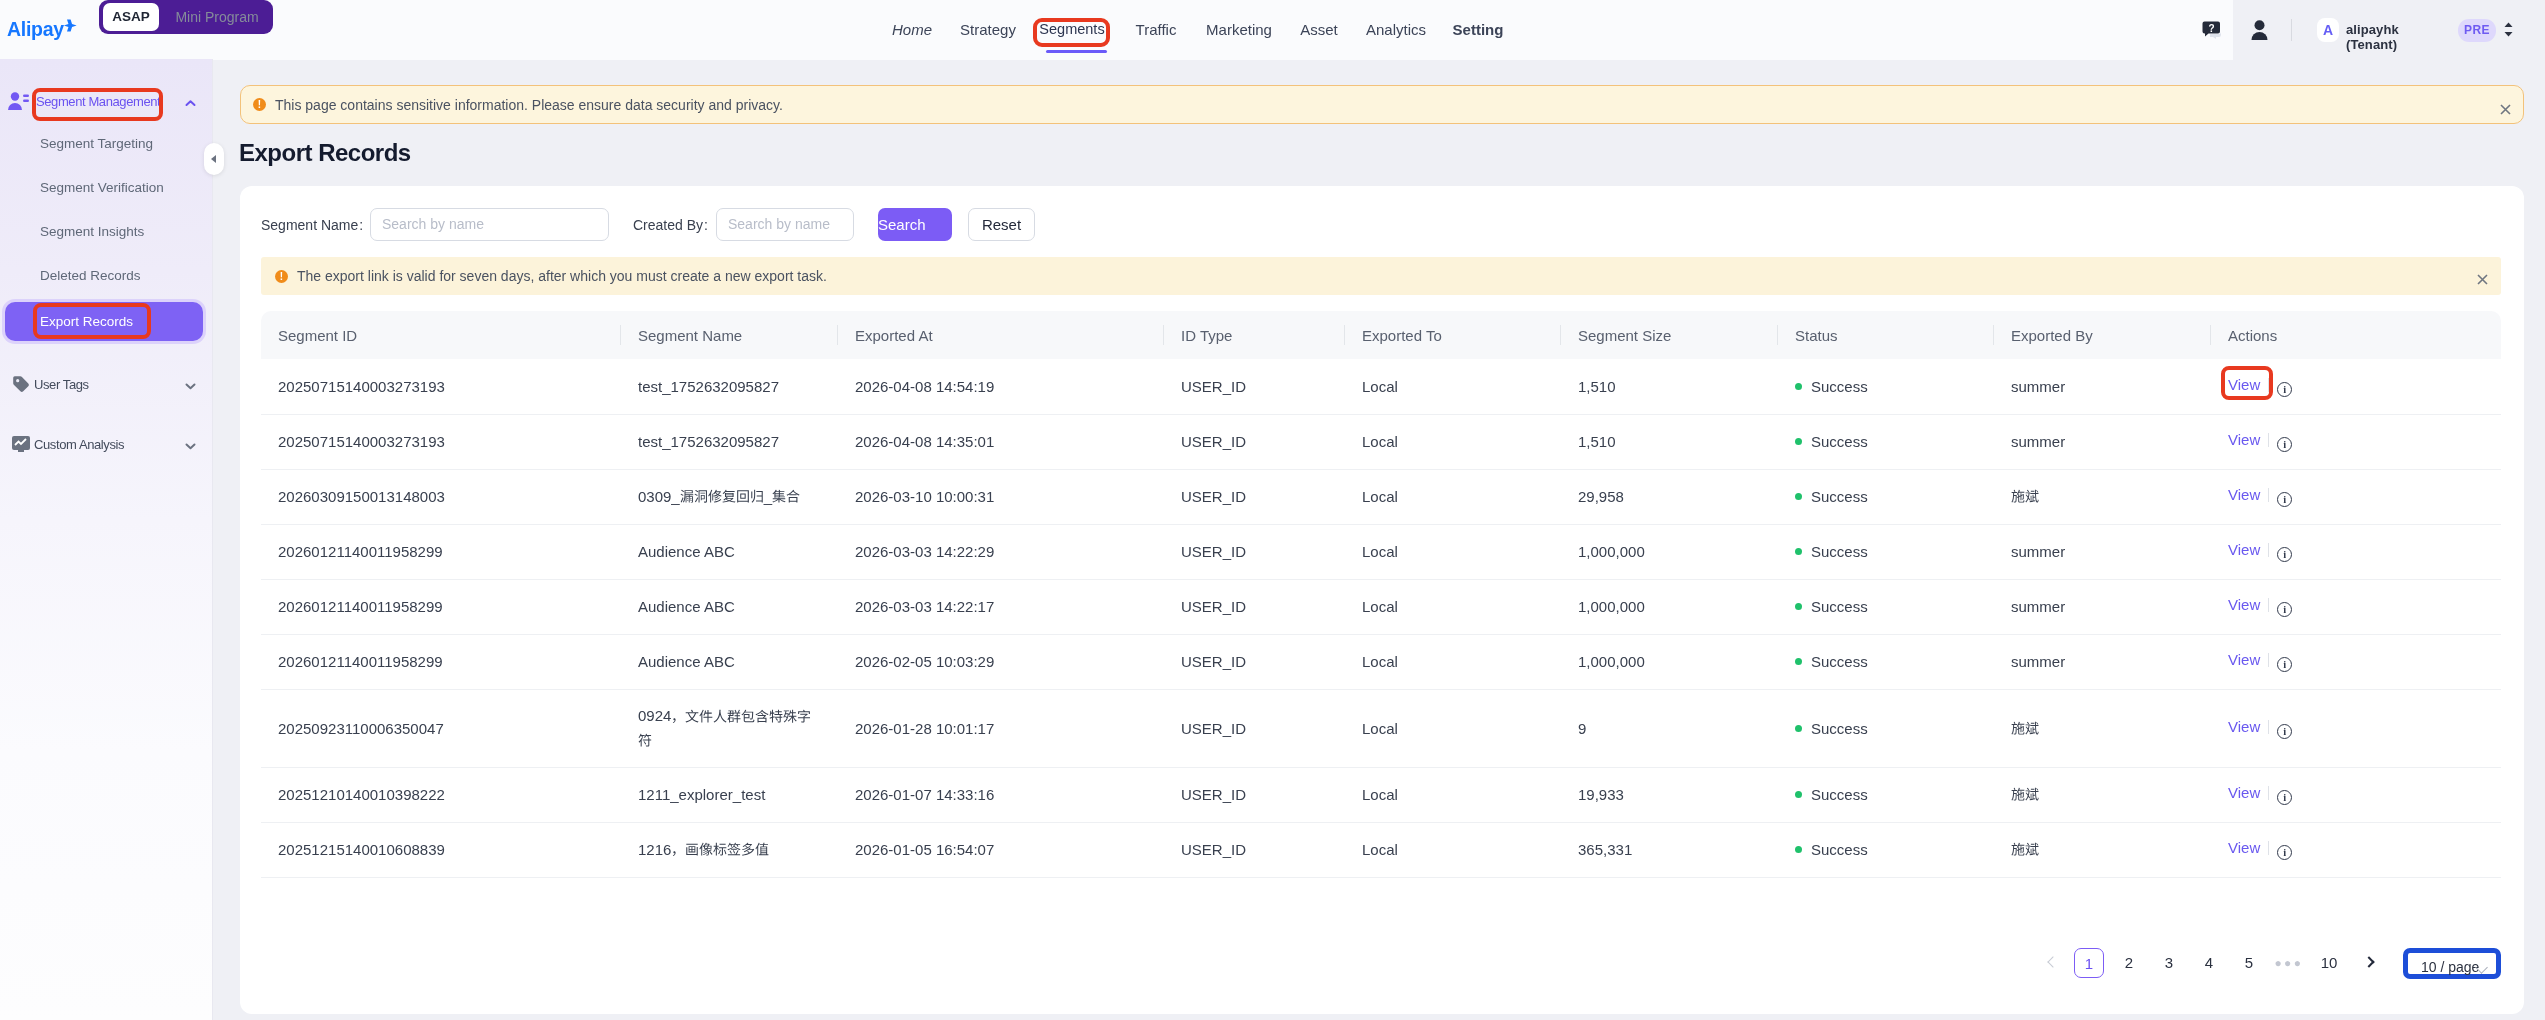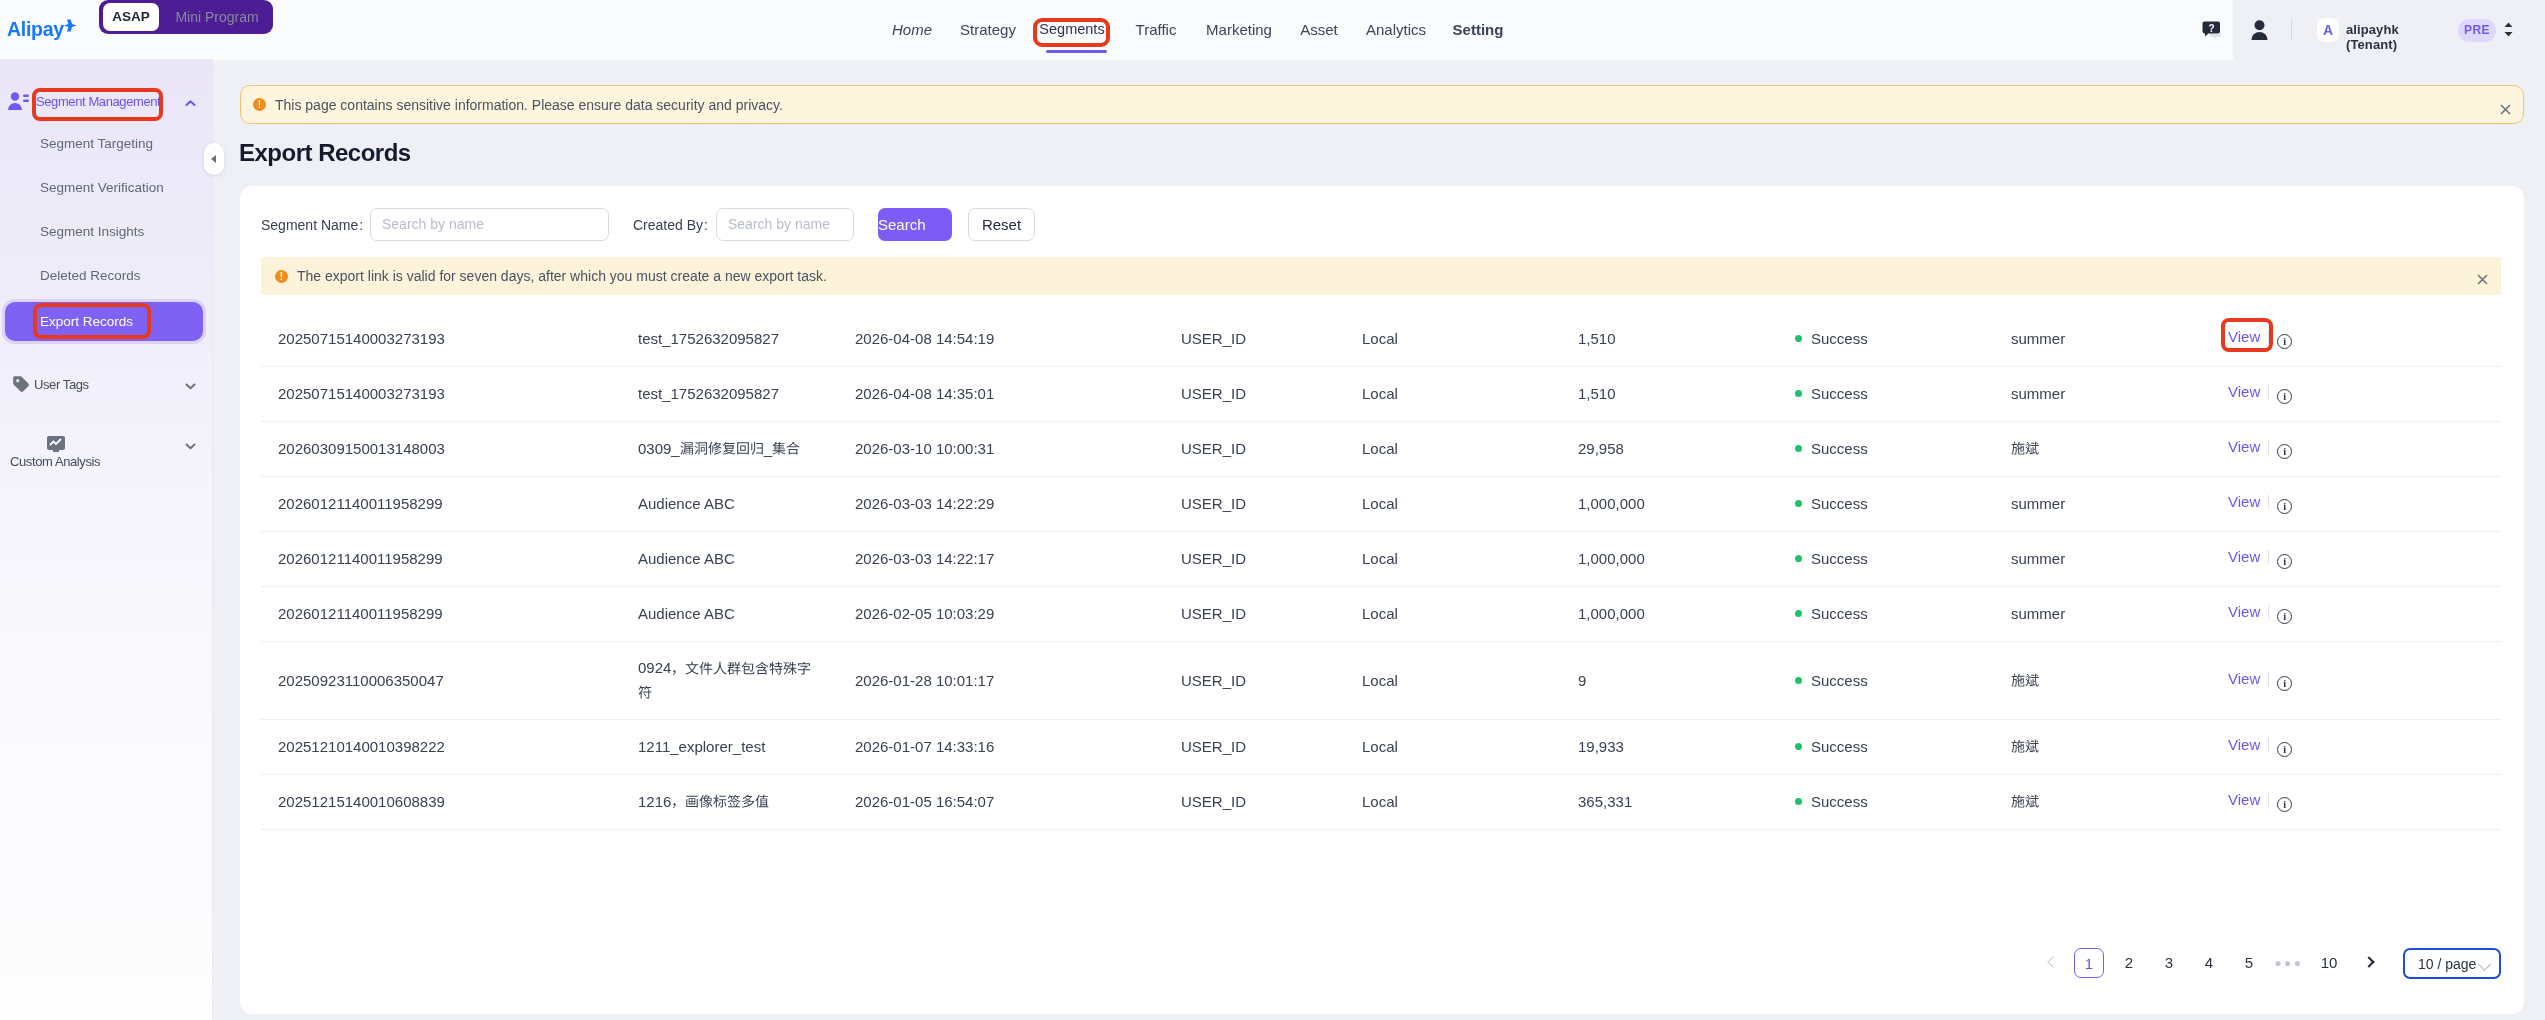--- a/index.html
+++ b/index.html
@@ -62,21 +62,21 @@
 .view { color:#6958ef; }
 .act-div { display:inline-block; width:1px; height:14px; background:#dfe2e8; margin:0 8px; vertical-align:-2px; }
 .info-i { display:inline-block; width:15px; height:15px; border:1.4px solid #333b4d; border-radius:50%; font-size:10.5px; font-weight:bold; color:#333b4d; text-align:center; line-height:13px; vertical-align:-3px; font-family:"Liberation Serif",serif; }
 
 
 .pg { position:absolute; top:948px; height:30px; width:30px; text-align:center; line-height:30px; font-size:15px; color:#2b3140; transform:translateX(-50%); }
 .pg.cur { border:1px solid #7c5cf5; border-radius:7px; color:#6a4ff2; }
 .pchev { position:absolute; top:958px; width:8px; height:8px; border-left:1.8px solid #c7cbd4; border-bottom:1.8px solid #c7cbd4; transform:rotate(45deg); }
 .pchev.next { border-color:#23293a; border-width:2px; transform:rotate(225deg); }
 .pg.dots { color:#c3c7d1; letter-spacing:2.5px; font-size:12px; }
-.pgsel { position:absolute; left:2403px; top:948px; width:98px; height:31px; border:2px solid #1d4ed8; border-radius:7px; background:#fff; font-size:14px; color:#2b3140; line-height:29px; padding-left:13px; }
+.pgsel { position:absolute; left:2403px; top:948px; width:98px; height:31px; border:5px solid #1d4ed8; border-radius:7px; background:#fff; font-size:14px; color:#2b3140; line-height:29px; padding-left:13px; }
 .pgsel:after { content:""; position:absolute; right:10px; top:10px; width:8px; height:8px; border-right:1.5px solid #a7adb9; border-bottom:1.5px solid #a7adb9; transform:rotate(45deg); }
 </style>
 </head>
 <body>
 <svg width="0" height="0" style="position:absolute">
 <defs>
 <symbol id="s1" viewBox="0 0 84 16">
         <path transform="translate(0.00,12.5) scale(0.014,-0.014)" d="M79 778C133 745 205 697 241 667L287 728C249 756 177 800 124 831ZM39 506C96 475 173 430 211 402L255 463C215 489 138 532 82 559ZM483 238C515 215 557 182 579 161L612 202C590 220 548 253 516 274ZM480 100C513 74 555 37 576 15L611 54C590 75 547 110 514 133ZM712 241C745 218 788 183 810 162L841 201C820 221 777 254 744 276ZM706 106C739 81 781 45 803 22L837 62C815 83 772 116 739 140ZM50 -27 118 -67C162 26 213 149 250 255L190 295C149 182 91 51 50 -27ZM322 805V515C322 352 313 126 211 -34C228 -42 258 -62 270 -75C365 73 387 283 391 448H630V372H400V-79H462V314H630V-73H693V314H865V-13C865 -24 861 -27 850 -28C840 -28 804 -28 763 -27C771 -42 779 -64 782 -80C840 -80 878 -80 901 -70C923 -61 930 -45 930 -13V372H693V448H945V510H392V515V582H913V805ZM392 742H841V644H392Z"></path>
         <path transform="translate(14.00,12.5) scale(0.014,-0.014)" d="M455 631V568H799V631ZM85 769C146 740 224 694 264 662L308 723C268 754 187 797 128 824ZM36 501C99 473 180 428 220 397L263 460C221 490 139 532 76 557ZM65 -10 131 -61C186 31 250 153 299 257L241 307C188 195 116 66 65 -10ZM326 798V-80H397V730H853V16C853 -1 848 -6 832 -7C816 -7 764 -8 707 -6C717 -26 728 -61 731 -81C810 -81 858 -80 887 -66C916 -54 926 -30 926 15V798ZM486 468V90H547V153H765V468ZM547 404H702V217H547Z"></path>
         <path transform="translate(28.00,12.5) scale(0.014,-0.014)" d="M698 386C644 334 543 287 454 260C468 248 486 230 496 215C591 247 694 299 755 362ZM794 287C726 216 594 159 467 130C482 116 497 95 506 80C641 117 774 179 850 263ZM887 179C798 76 614 12 413 -17C428 -33 444 -59 452 -77C664 -40 852 32 952 151ZM306 561V78H370V561ZM553 668H832C798 613 749 566 692 528C630 570 584 619 553 668ZM565 841C523 733 451 629 370 562C387 552 415 530 428 518C458 546 488 579 517 616C545 574 584 532 633 494C554 452 462 424 371 407C384 393 400 366 407 350C507 371 605 404 690 454C756 412 836 378 930 356C939 373 958 402 972 416C887 432 813 459 750 492C827 548 890 620 928 712L885 734L871 731H590C607 761 621 792 634 823ZM235 834C187 679 107 526 20 426C33 407 53 367 59 349C92 388 123 432 153 481V-80H224V614C255 678 282 747 304 815Z"></path>
@@ -180,21 +180,21 @@
         <g transform="rotate(0 10 10)">
           <path d="M2.2 3.7 a1.5 1.5 0 0 1 1.5 -1.5 l5.6 0 a2 2 0 0 1 1.4 .6 l6.6 6.6 a2 2 0 0 1 0 2.8 l-5.1 5.1 a2 2 0 0 1 -2.8 0 l-6.6 -6.6 a2 2 0 0 1 -.6 -1.4 Z" fill="#6b7280"></path>
           <circle cx="6.7" cy="6.7" r="1.6" fill="#edecf7"></circle>
         </g>
       </svg>
     <span class="txt" style="margin-left:3px">User Tags</span>
   </div>
   <svg class="chev" style="top:321px;" width="13" height="10" viewBox="0 0 13 10">
       <path d="M2.5 3 L6.5 6.7 L10.5 3" stroke="#6b7280" stroke-width="2" fill="none" stroke-linecap="round" stroke-linejoin="round"></path>
     </svg>
-  <div class="snav1" style="top:375px; color:#434b5c;flex-direction:column;">
+  <div class="snav1" style="top:375px; color:#434b5c;">
     <svg style="margin-left:4px" width="20" height="20" viewBox="0 0 20 20">
         <rect x="1" y="2" width="18" height="14" rx="2" fill="#6b7280"></rect>
         <path d="M4 11 l3.5 -3.5 l2.5 2.5 l5 -5" stroke="#fff" stroke-width="1.8" fill="none"></path>
         <rect x="7" y="16" width="6" height="2" fill="#6b7280"></rect>
       </svg>
     <span class="txt" style="margin-left:3px">Custom Analysis</span>
   </div>
   <svg class="chev" style="top:381px;" width="13" height="10" viewBox="0 0 13 10">
       <path d="M2.5 3 L6.5 6.7 L10.5 3" stroke="#6b7280" stroke-width="2" fill="none" stroke-linecap="round" stroke-linejoin="round"></path>
     </svg>
@@ -223,20 +223,31 @@
       <col style="width:217px">
       <col style="width:326px">
       <col style="width:181px">
       <col style="width:216px">
       <col style="width:217px">
       <col style="width:216px">
       <col style="width:217px">
       <col style="width:290px">
     </colgroup>
   <tbody>
+      <tr>
+        <th>Segment ID</th>
+        <th>Segment Name</th>
+        <th>Exported At</th>
+        <th>ID Type</th>
+        <th>Exported To</th>
+        <th>Segment Size</th>
+        <th>Status</th>
+        <th>Exported By</th>
+        <th>Actions</th>
+      </tr>
   <tr>
         <td>20250715140003273193</td>
         <td>test_1752632095827</td>
         <td>2026-04-08 14:54:19</td>
         <td>USER_ID</td>
         <td>Local</td>
         <td>1,510</td>
         <td><span class="dot"></span>Success</td>
         <td>summer</td>
         <td><span class="view" style="position:relative;">View<span class="redbox" style="left:-7px;top:-10px;width:52px;height:34px;"></span></span><span class="act-div"></span><span class="info-i">i</span></td>

